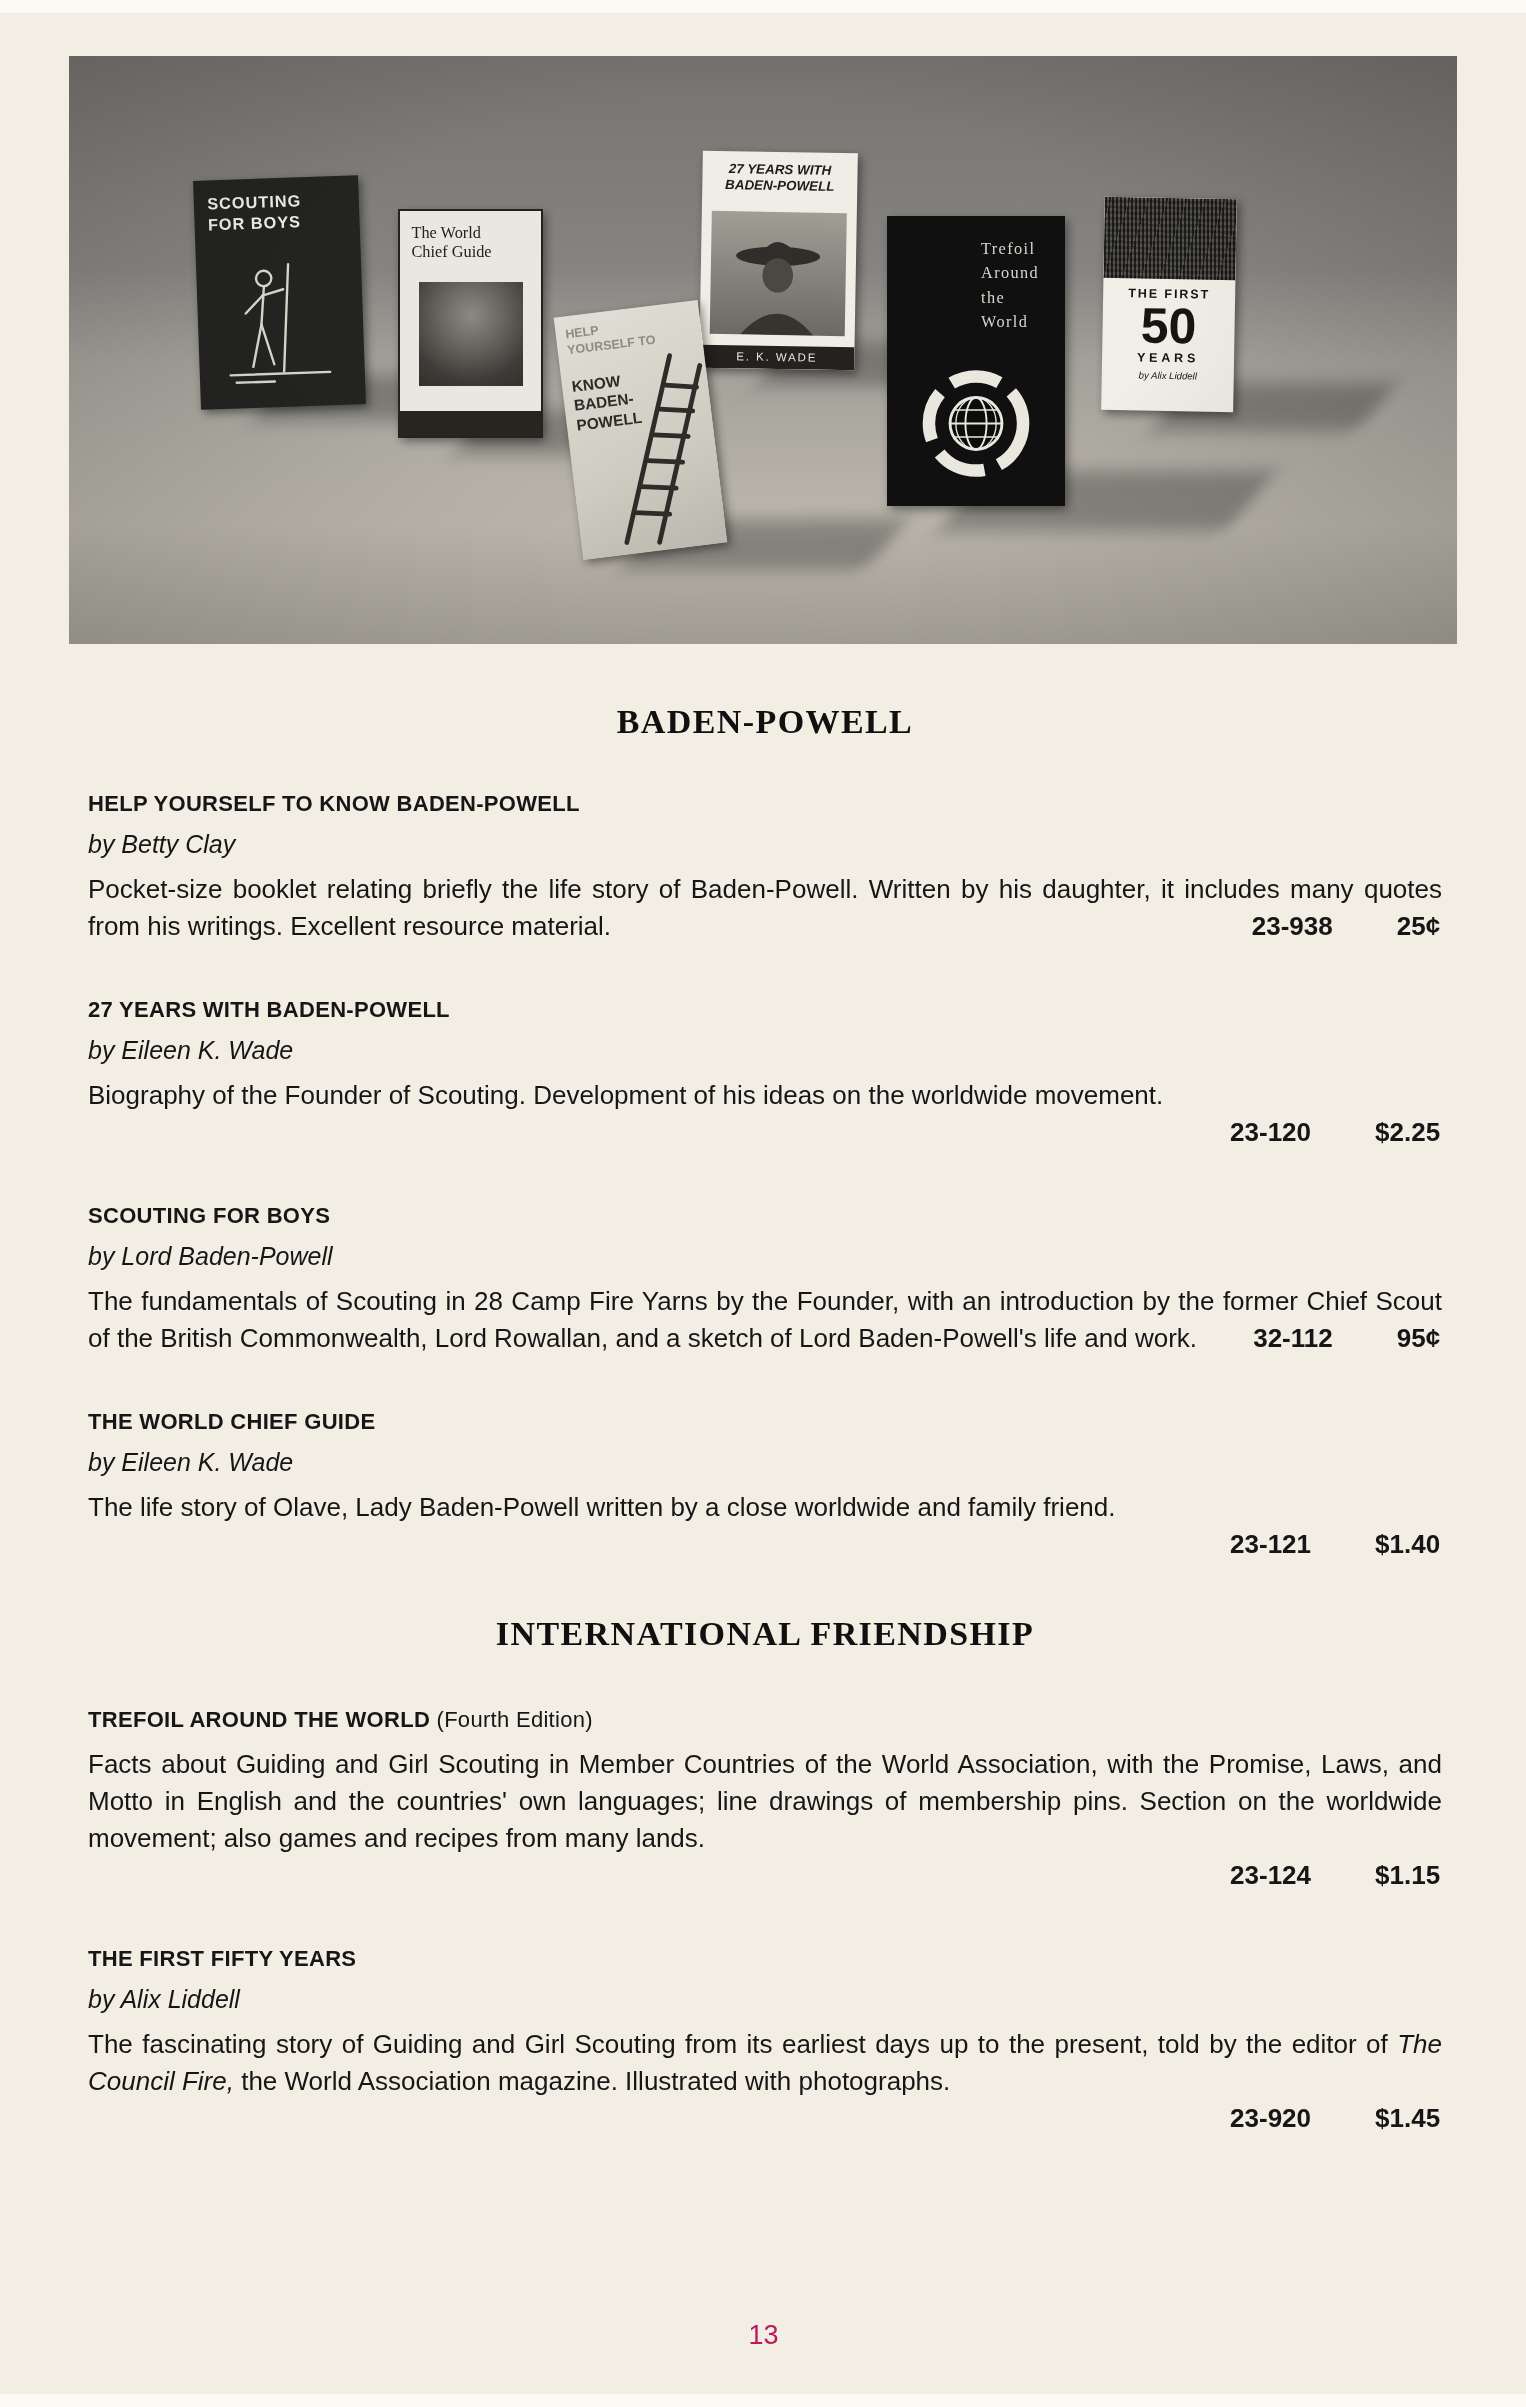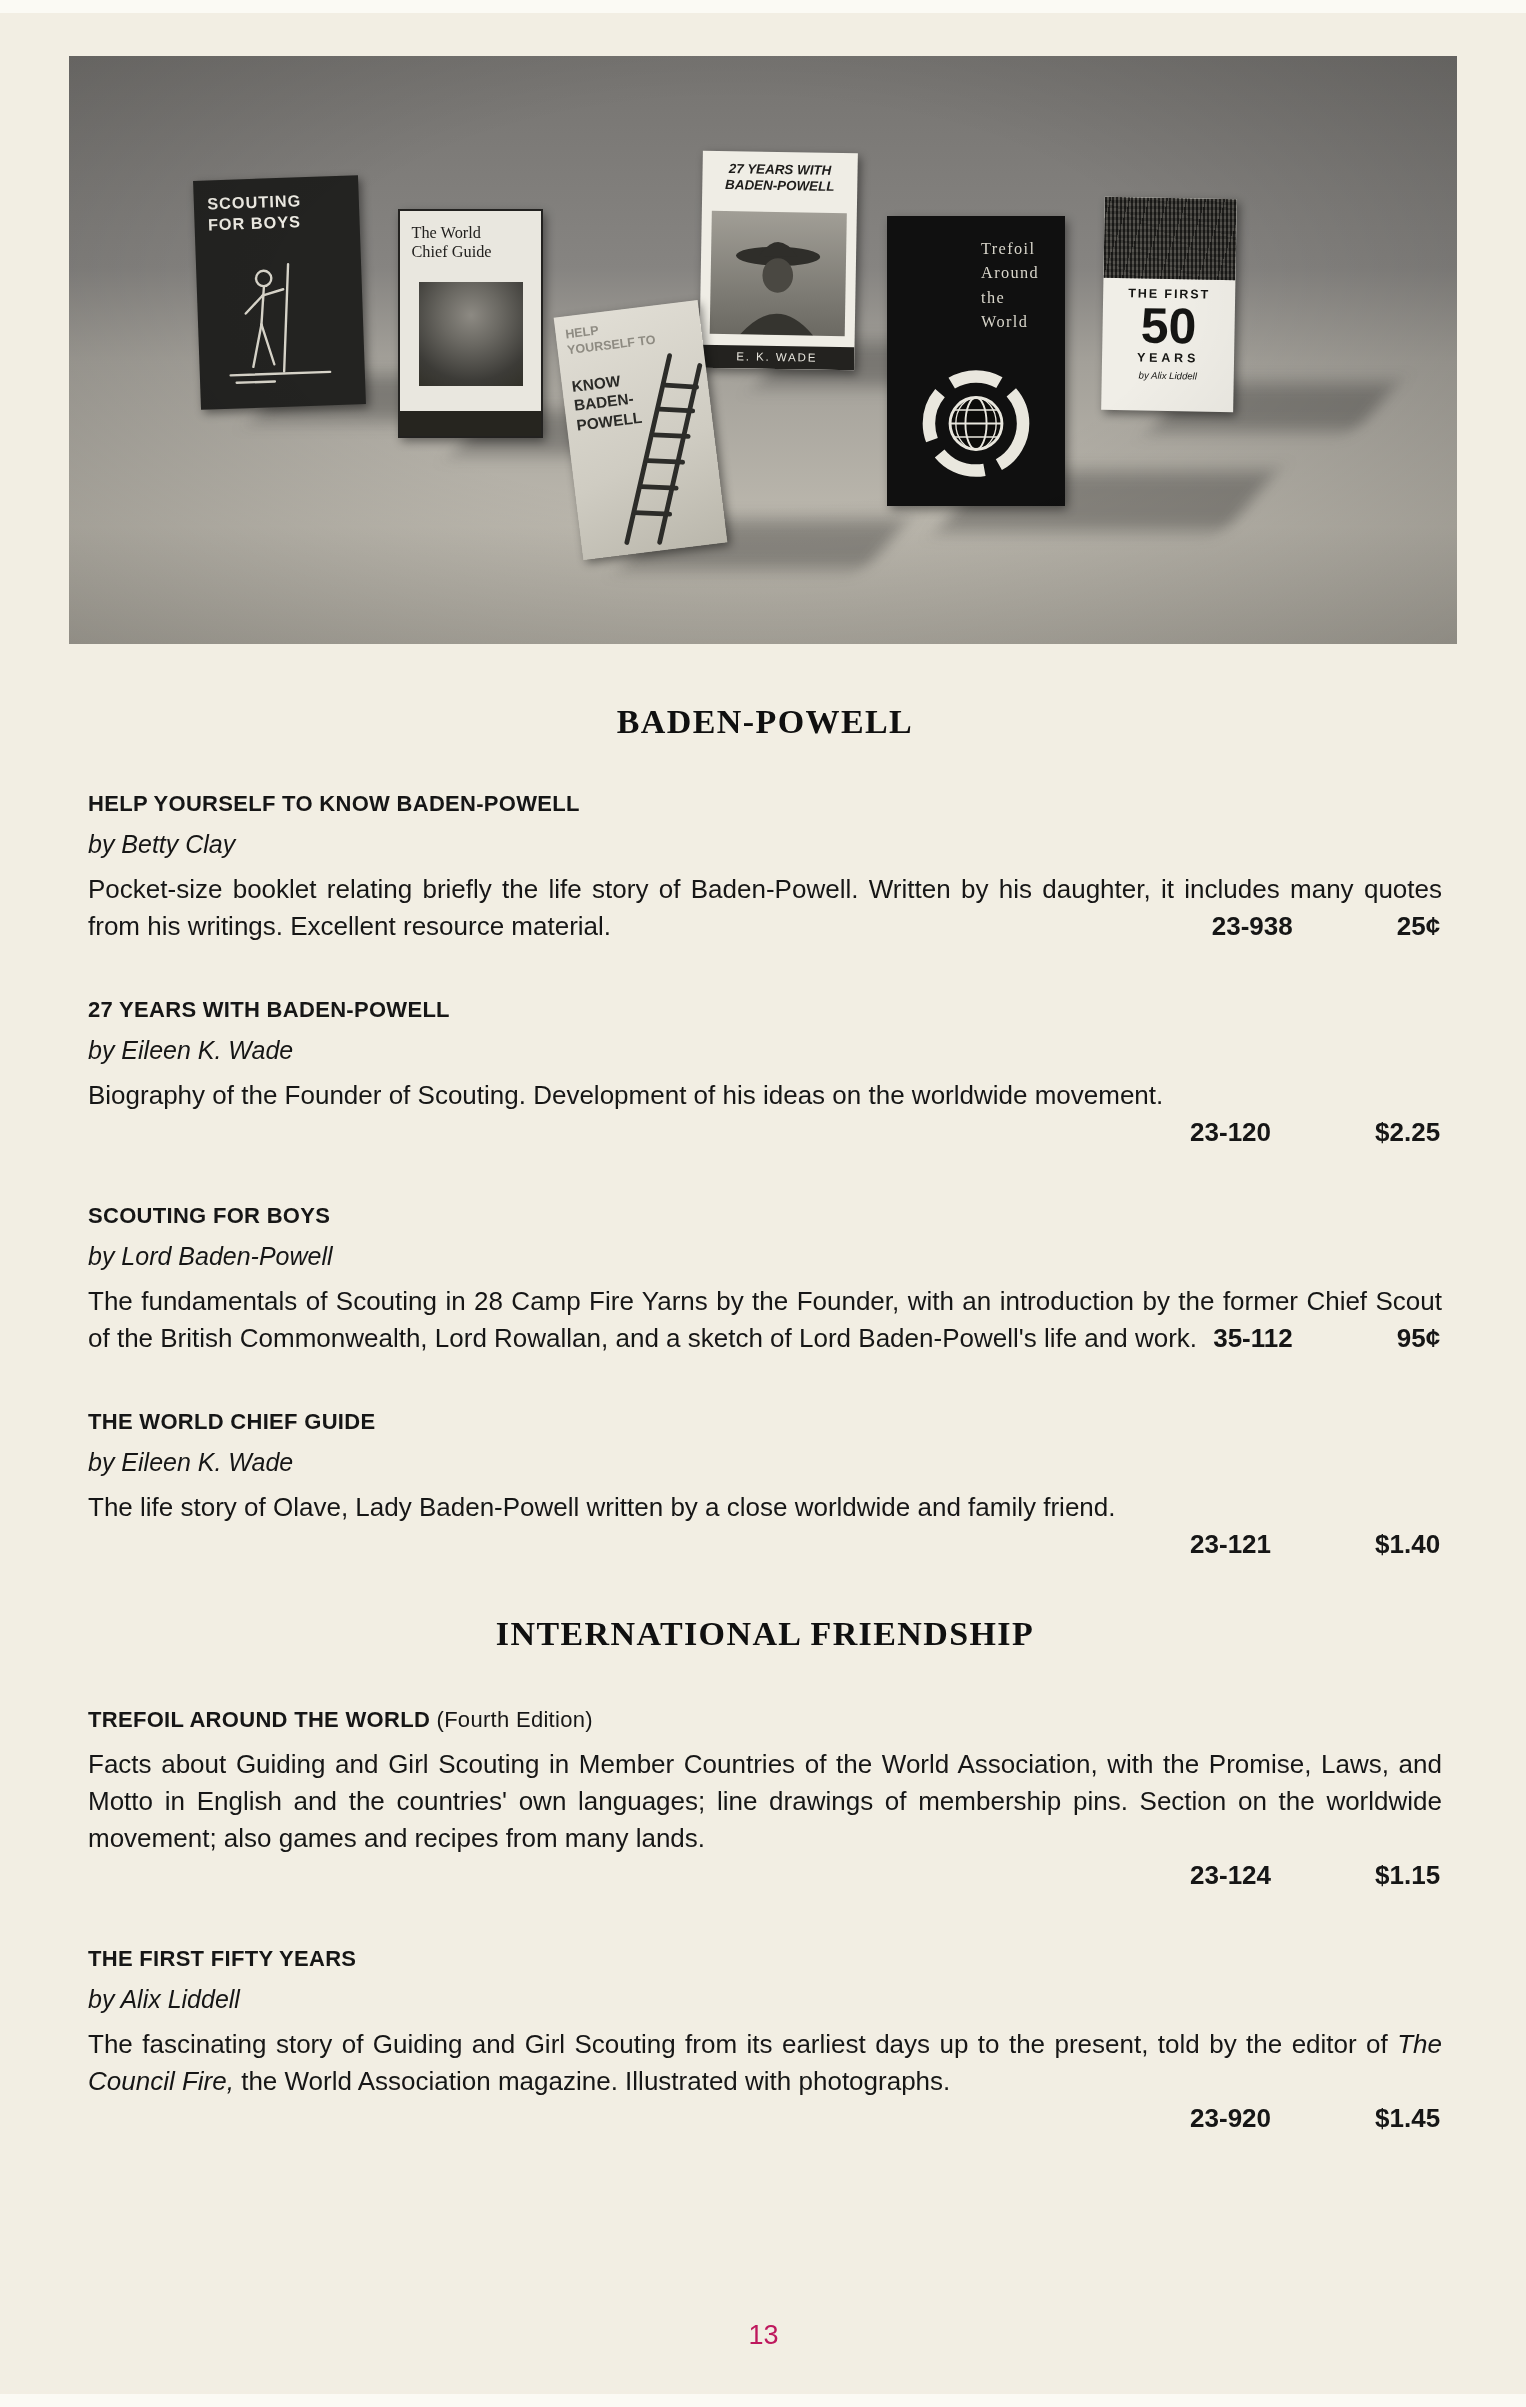--- a/index.html
+++ b/index.html
@@ -76,21 +76,21 @@
   .content { position:absolute; left:88px; right:85px; top:649px; }
   .section-heading { font-family:"Liberation Serif", serif; font-size:34px; font-weight:700;
     letter-spacing:1.4px; text-align:center; margin:54px 0 50px; color:#101010; }
   .section-heading.second { margin:17.3px 0 54px; }
   .listing { margin-bottom:52px; }
   .ltitle { font-size:22px; font-weight:700; letter-spacing:0.3px; margin-bottom:13.4px; }
   .ltitle .suffix { font-weight:400; }
   .author { font-size:25px; font-style:italic; margin-bottom:11.5px; }
   .desc { font-size:26px; line-height:37px; text-align:justify; }
   .desc .ital { font-style:italic; }
-  .pricerow { display:flex; justify-content:flex-end; gap:104px; font-weight:700;
+  .pricerow { display:flex; justify-content:flex-end; gap:64px; font-weight:700;
     font-size:26px; line-height:37px; padding-right:1.9px; }
   .pricerow.overlap { margin-top:-37px; }
   .page-number { position:absolute; bottom:56px; left:0; width:100%;
     text-align:center; font-size:27px; color:#be185d; }
   .pre { white-space:pre-line; }
 </style>
 </head>
 <body>
 
 <div class="page">
@@ -211,21 +211,21 @@
         <span class="code">23-120</span>
         <span class="price">$2.25</span>
       </div>
     </div>
 
     <div class="listing">
       <h2 class="ltitle">SCOUTING FOR BOYS</h2>
       <p class="author">by Lord Baden-Powell</p>
       <p class="desc">The fundamentals of Scouting in 28 Camp Fire Yarns by the Founder, with an introduction by the former Chief Scout of the British Commonwealth, Lord Rowallan, and a sketch of Lord Baden-Powell's life and work.</p>
       <div class="pricerow overlap">
-        <span class="code">35-112</span>
+        <span class="code">32-112</span>
         <span class="price">95¢</span>
       </div>
     </div>
 
     <div class="listing">
       <h2 class="ltitle">THE WORLD CHIEF GUIDE</h2>
       <p class="author">by Eileen K. Wade</p>
       <p class="desc">The life story of Olave, Lady Baden-Powell written by a close worldwide and family friend.</p>
       <div class="pricerow">
         <span class="code">23-121</span>

